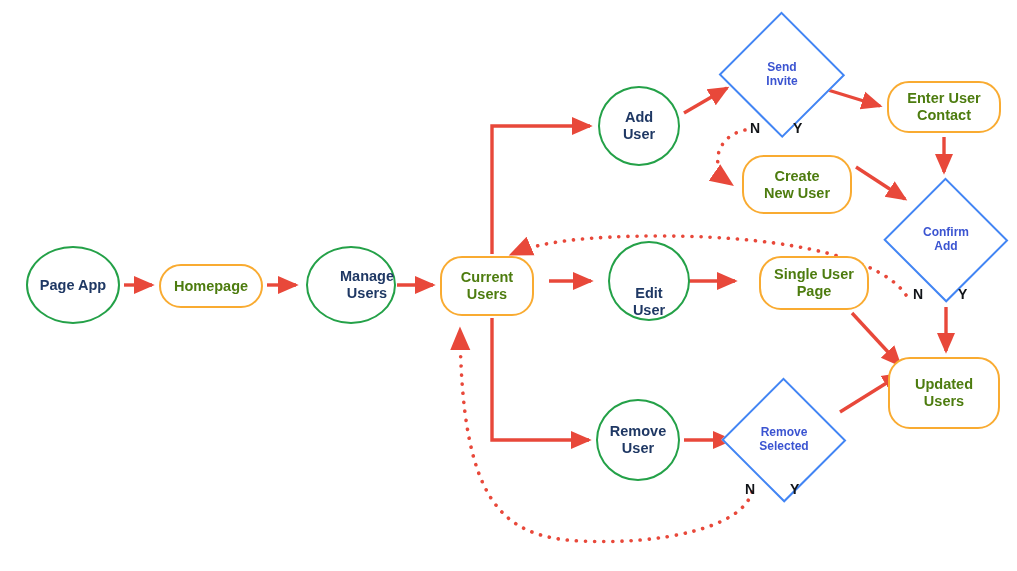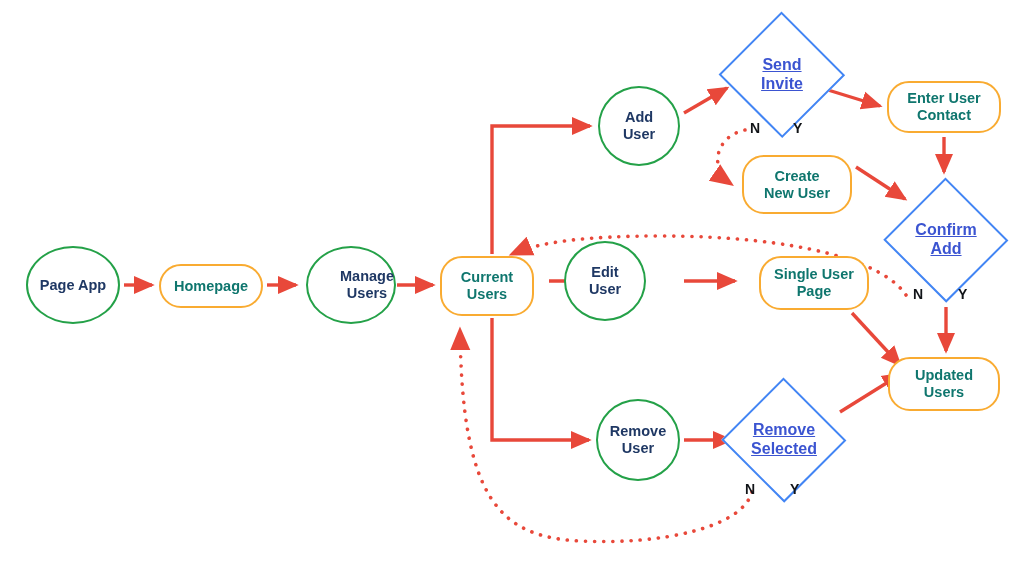--- a/index.html
+++ b/index.html
@@ -21,25 +21,25 @@
         text-align:center;line-height:1.16;font-weight:bold;box-sizing:border-box;}
 
   
   .n-circle{
     border:2.6px solid #24A148;border-radius:50%;
     color:#1F3864;font-size:14.5px;background:#fff;
   }
   
   .n-box{
     border:2.4px solid #F9AB31;border-radius:22px;
-    color:#0f766e;font-size:14.5px;background:#fff;
+    color:#4d7c0f;font-size:14.5px;background:#fff;
   }
   
   .n-diamond{
-    color:#3B54D1;font-size:16px;background:transparent;text-decoration:underline;
+    color:#3B54D1;font-size:12px;background:transparent;
   }
   .n-diamond .dia-shape{
     position:absolute;left:50%;top:50%;width:70.7%;height:70.7%;
     transform:translate(-50%,-50%) rotate(45deg);
     border:2.5px solid #4285F4;background:#fff;box-sizing:border-box;
   }
   .n-diamond .dia-label{position:relative;z-index:2;}
 
   .branch-label{
     position:absolute;font-size:14px;font-weight:bold;color:#111418;
@@ -112,21 +112,21 @@
       </div>
       <div class="node n-circle" style="left: 306px; top: 246px; width: 90px; height: 78px; justify-content: flex-end;">
         <div>Manage<br>Users</div>
       </div>
       <div class="node n-box" style="left: 440px; top: 256px; width: 94px; height: 60px;">
         <div>Current<br>Users</div>
       </div>
       <div class="node n-circle" style="left: 598px; top: 86px; width: 82px; height: 80px;">
         <div>Add<br>User</div>
       </div>
-      <div class="node n-circle" style="left: 564px; top: 241px; width: 82px; height: 80px;">
+      <div class="node n-circle" style="left: 608px; top: 241px; width: 82px; height: 80px; align-items: flex-end;">
         <div>Edit<br>User</div>
       </div>
       <div class="node n-circle" style="left: 596px; top: 399px; width: 84px; height: 82px;">
         <div>Remove<br>User</div>
       </div>
       <div class="node n-diamond" style="left: 718px; top: 12px; width: 128px; height: 126px;">
         <div class="dia-shape"></div>
         <div class="dia-label">Send<br>Invite</div>
       </div>
       <div class="node n-box" style="left: 887px; top: 81px; width: 114px; height: 52px;">
@@ -139,21 +139,21 @@
         <div>Single User<br>Page</div>
       </div>
       <div class="node n-diamond" style="left: 883px; top: 178px; width: 126px; height: 124px;">
         <div class="dia-shape"></div>
         <div class="dia-label">Confirm<br>Add</div>
       </div>
       <div class="node n-diamond" style="left: 721px; top: 378px; width: 126px; height: 124px;">
         <div class="dia-shape"></div>
         <div class="dia-label">Remove<br>Selected</div>
       </div>
-      <div class="node n-box" style="left: 888px; top: 357px; width: 112px; height: 54px;">
+      <div class="node n-box" style="left: 888px; top: 357px; width: 112px; height: 72px;">
         <div>Updated<br>Users</div>
       </div>
     </div>
   <div id="labels-layer">
       <div class="branch-label" style="left: 750px; top: 120px;">N</div>
       <div class="branch-label" style="left: 793px; top: 120px;">Y</div>
       <div class="branch-label" style="left: 913px; top: 286px;">N</div>
       <div class="branch-label" style="left: 958px; top: 286px;">Y</div>
       <div class="branch-label" style="left: 745px; top: 481px;">N</div>
       <div class="branch-label" style="left: 790px; top: 481px;">Y</div>

